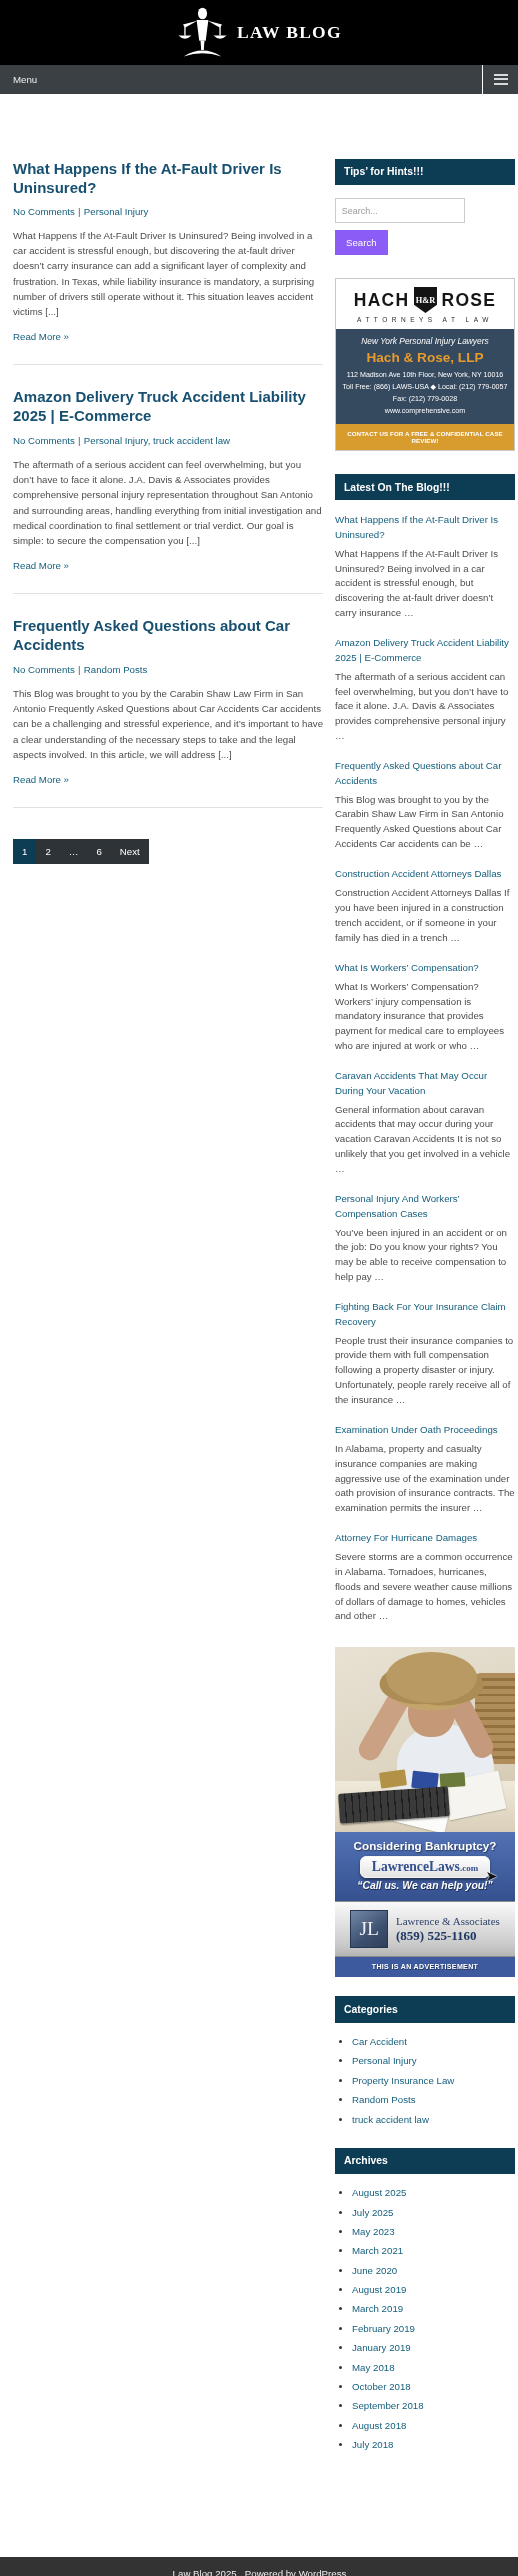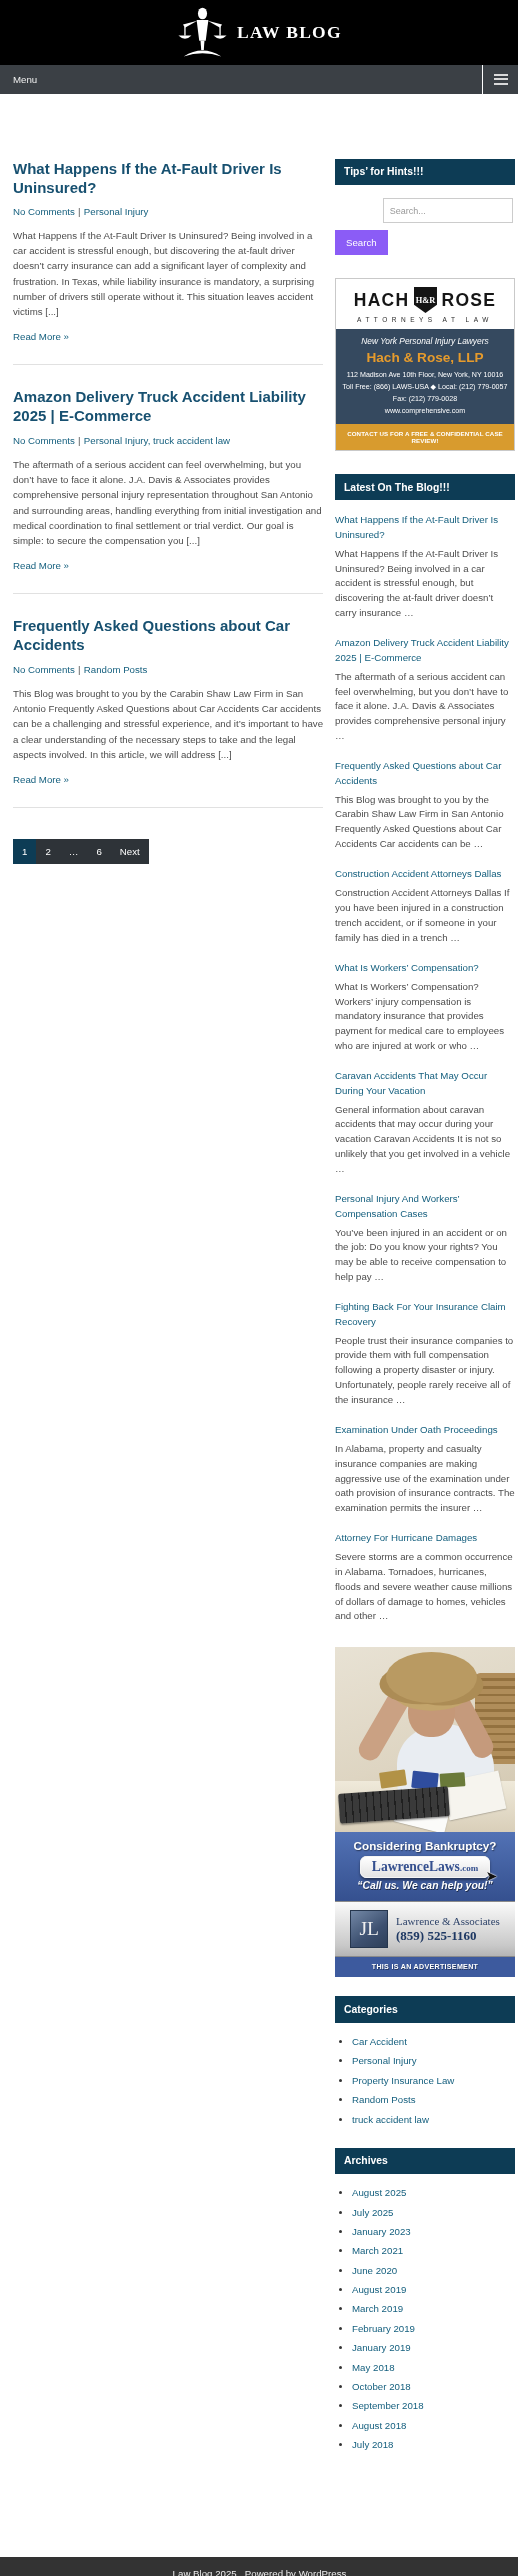--- a/index.html
+++ b/index.html
@@ -32,21 +32,21 @@
 
   
   .pagination { display:inline-flex; background:#2e3338; margin:9px 0 0; }
   .pagination a, .pagination span { color:#fff; font-size:9.7px; padding:7.1px 9px; text-decoration:none; }
   .pagination .current { background:#0d3c55; }
   .pagination a { cursor:pointer; }
 
   
   .widget { margin-bottom:23px; }
   .widget-title { background:#0d3c55; color:#fff; font-size:10.4px; font-weight:bold; padding:7.8px 9px; margin:0 0 13px; }
-  .search-input { width:130px; padding:6.5px 5.8px; border:0.6px solid #ccc; font-size:9px; color:#444; display:block;margin-left:48px; }
+  .search-input { width:130px; padding:6.5px 5.8px; border:0.6px solid #ccc; font-size:9px; color:#444; display:block; }
   .search-input::placeholder { color:#999; }
   .search-btn { margin-top:7px; background:#8b5cf6; color:#fff; border:none; padding:7.1px 11px; font-size:9.7px; cursor:pointer; }
 
   
   .hr-ad { display:block; border:0.6px solid #c9c9c9; text-decoration:none; cursor:pointer; }
   .hr-top { background:#fff; padding:7.8px 3.9px 5.8px; text-align:center; }
   .hr-logo-row { display:flex; align-items:center; justify-content:center; gap:4.5px; }
   .hr-word { font-weight:bold; font-size:17.5px; color:#161616; letter-spacing:1.3px; }
   .hr-shield { width:23px; height:26px; background:#141414; clip-path:polygon(0 0,100% 0,100% 68%,50% 100%,0 68%); color:#fff; display:flex; align-items:center; justify-content:center; font-size:8.4px; font-weight:bold; font-family:"Liberation Serif", serif; }
   .hr-tagline { letter-spacing:4.5px; font-size:6.5px; color:#2a2a2a; margin-top:3.2px; }
@@ -311,21 +311,21 @@
             <li><a>truck accident law</a></li>
           </ul>
       </section>
 
       <section class="widget">
         <h3 class="widget-title">Archives</h3>
         <ul class="link-list">
 
         <li><a>August 2025</a></li>
             <li><a>July 2025</a></li>
-            <li><a>January 2023</a></li>
+            <li><a>May 2023</a></li>
             <li><a>March 2021</a></li>
             <li><a>June 2020</a></li>
             <li><a>August 2019</a></li>
             <li><a>March 2019</a></li>
             <li><a>February 2019</a></li>
             <li><a>January 2019</a></li>
             <li><a>May 2018</a></li>
             <li><a>October 2018</a></li>
             <li><a>September 2018</a></li>
             <li><a>August 2018</a></li>

